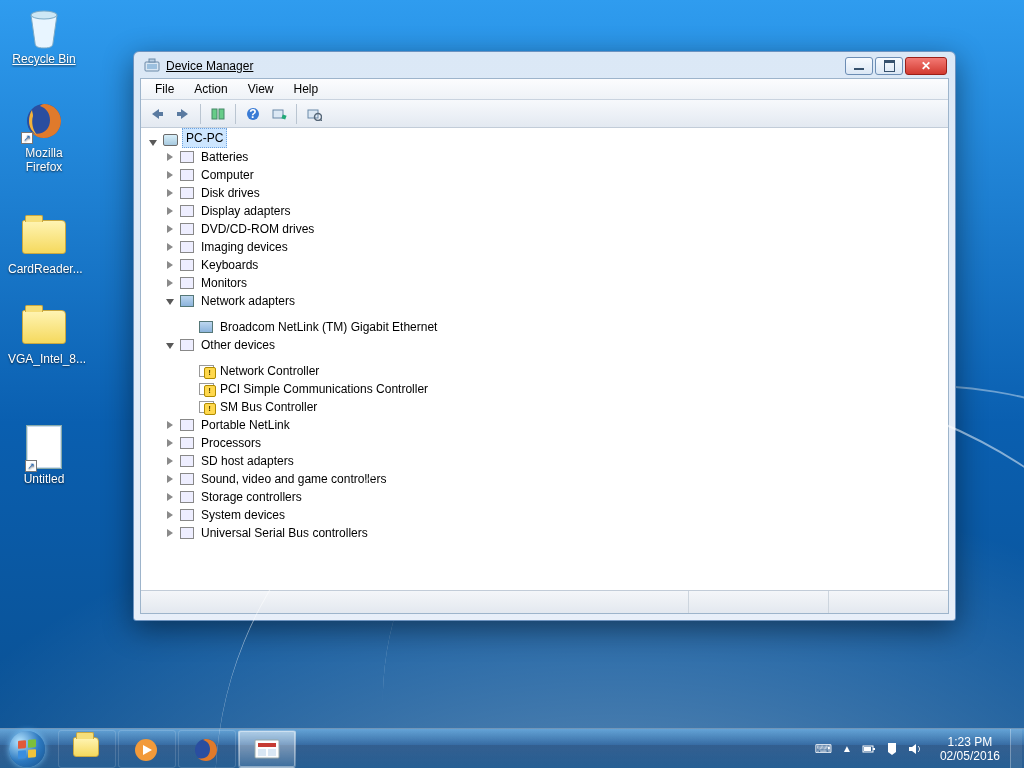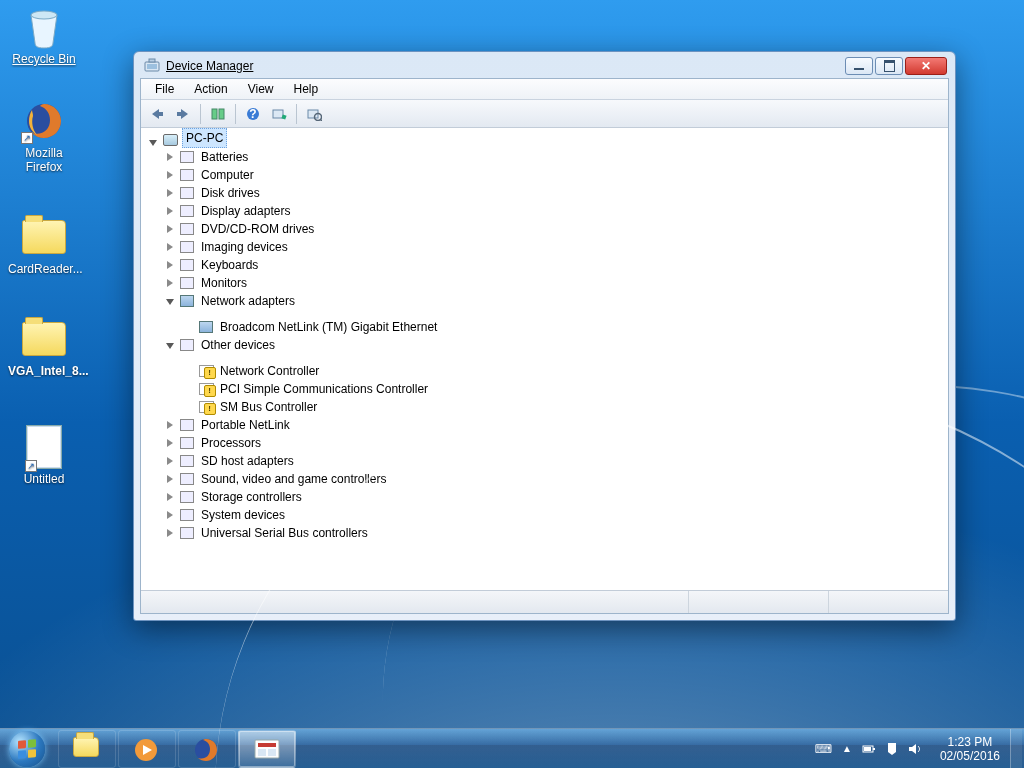--- a/index.html
+++ b/index.html
@@ -143,21 +143,21 @@
     <span class="label">Mozilla Firefox</span>
   </div>
 
   <div class="desk-icon" style="left:6px; top:214px;">
     <div class="glyph">
         <div class="folder-glyph"></div>
       </div>
     <span class="label">CardReader...</span>
   </div>
 
-  <div class="desk-icon" style="left:6px; top:316px;font-weight:bold;">
+  <div class="desk-icon" style="left:6px; top:304px;">
     <div class="glyph">
         <div class="folder-glyph"></div>
       </div>
     <span class="label">VGA_Intel_8...</span>
   </div>
 
   <div class="desk-icon" style="left:6px; top:424px;">
     <div class="glyph" style="position:relative">
         <div class="doc-glyph"></div>
       <span class="shortcut-badge" style="left:4px; bottom:-2px;">↗</span>

